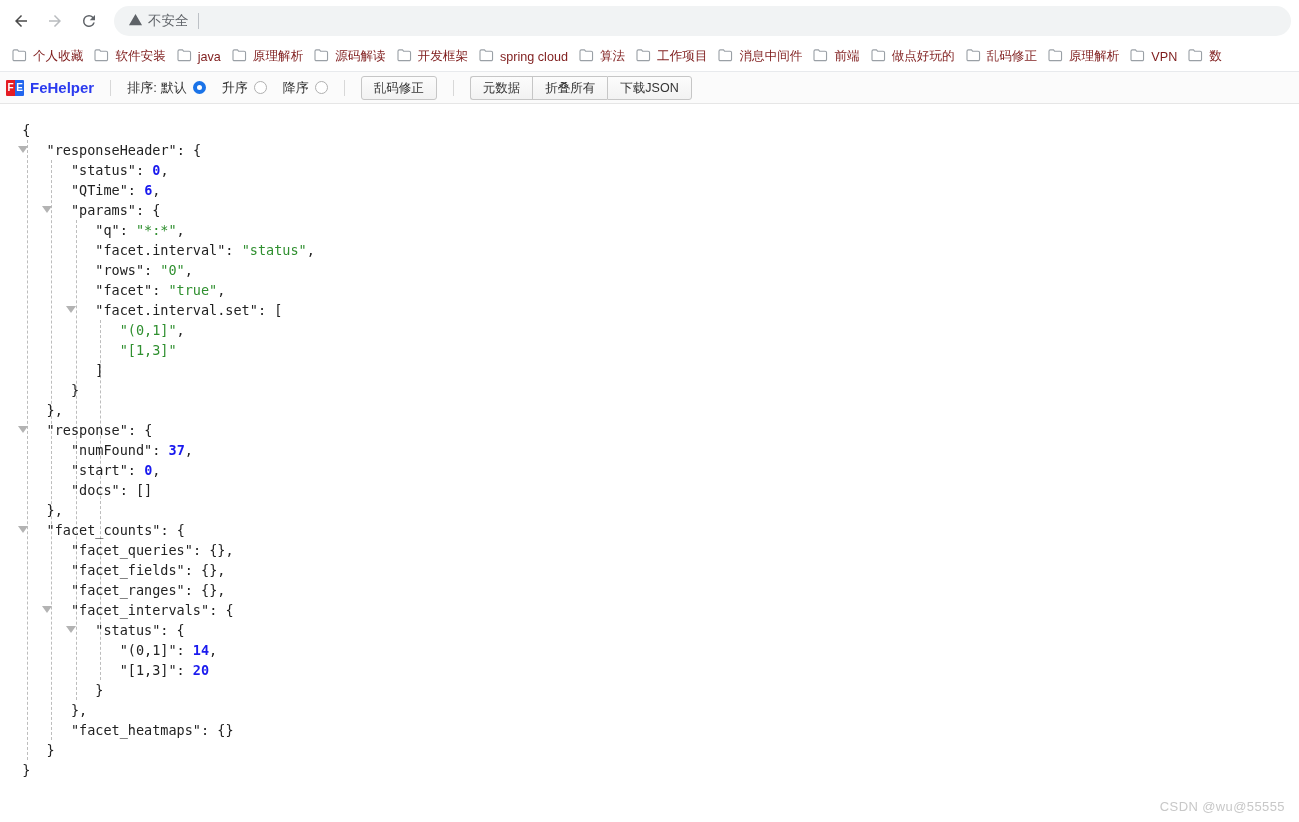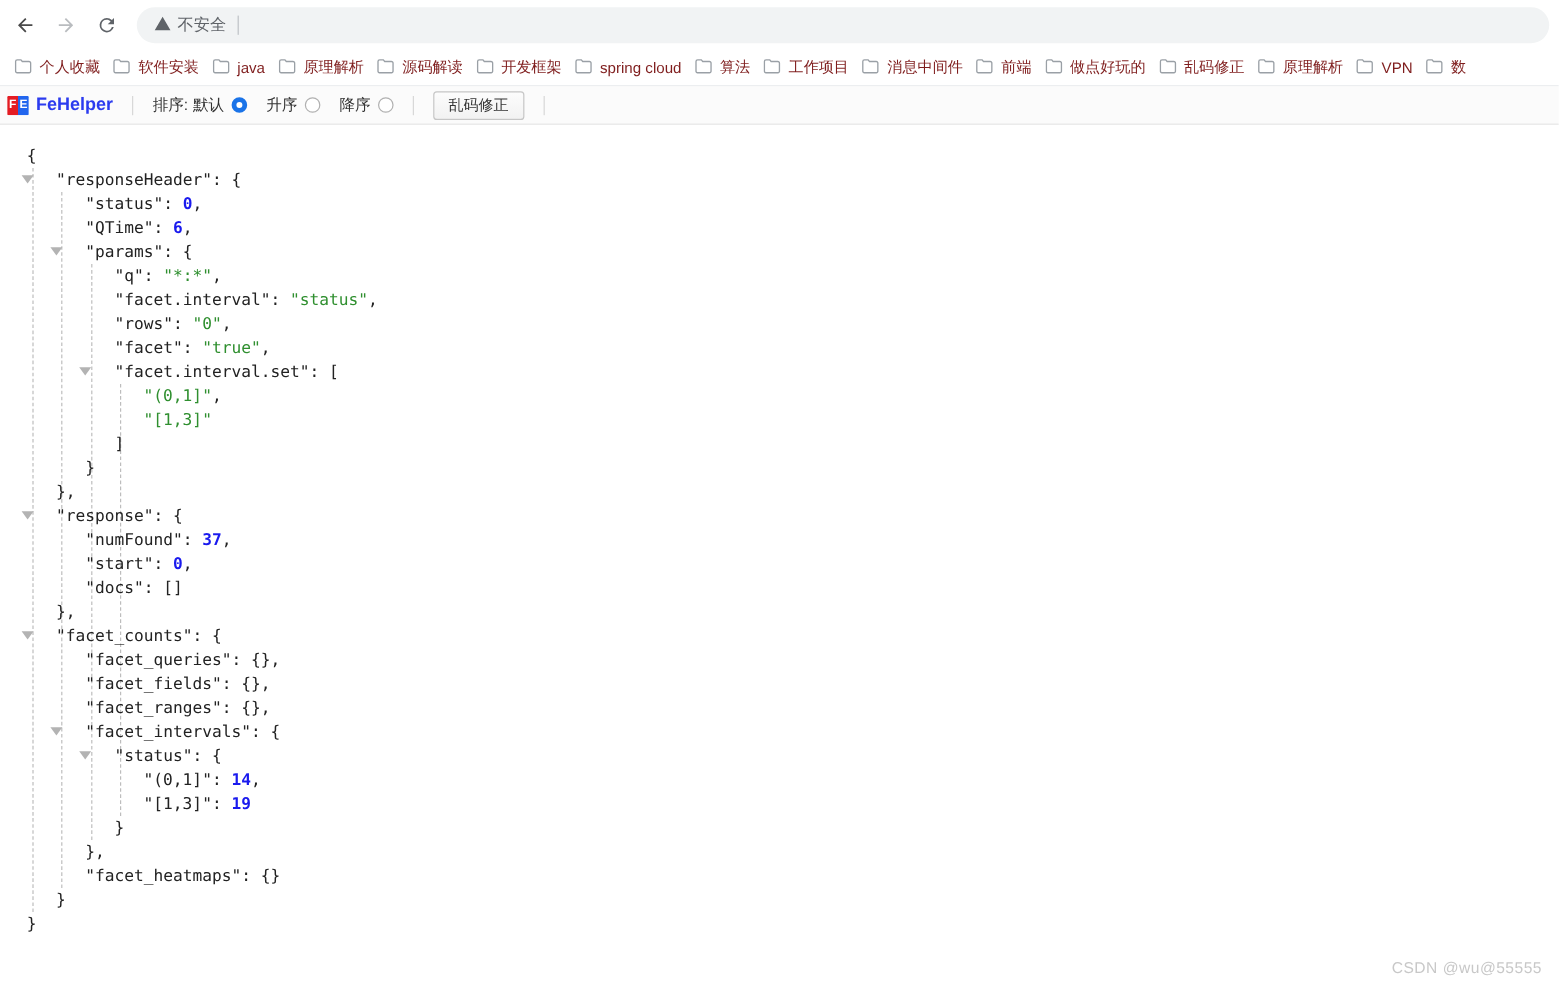--- a/index.html
+++ b/index.html
@@ -415,20 +415,25 @@
       <span class="radio-dot"></span>
     </label>
   </div>
 
   <div class="fe-sep"></div>
 
   <button class="fe-btn">乱码修正</button>
 
   <div class="fe-sep"></div>
 
+  <div class="fe-btn-group">
+    <button class="fe-btn">元数据</button>
+    <button class="fe-btn">折叠所有</button>
+    <button class="fe-btn">下载JSON</button>
+  </div>
 </div>
 
 <div class="json-view" id="json-view">
     <div class="guide" style="left: 27.112px; top: 36px; height: 620px;"></div>
     <div class="guide" style="left: 51.472px; top: 56px; height: 580px;"></div>
     <div class="guide" style="left: 75.832px; top: 116px; height: 480px;"></div>
     <div class="guide" style="left: 100.192px; top: 216px; height: 360px;"></div>
     <div class="jrow"><span class="content" style="padding-left: 16.24px;"><span class="p">{</span></span></div>
     <div class="jrow"><span class="tri" style="left: 11.774px;"></span><span class="content" style="padding-left: 40.6px;"><span class="k">"responseHeader"</span><span class="p">: {</span></span></div>
     <div class="jrow"><span class="content" style="padding-left: 64.96px;"><span class="k">"status"</span><span class="p">: </span><span class="n">0</span><span class="p">,</span></span></div>
@@ -449,21 +454,21 @@
     <div class="jrow"><span class="content" style="padding-left: 64.96px;"><span class="k">"start"</span><span class="p">: </span><span class="n">0</span><span class="p">,</span></span></div>
     <div class="jrow"><span class="content" style="padding-left: 64.96px;"><span class="k">"docs"</span><span class="p">: []</span></span></div>
     <div class="jrow"><span class="content" style="padding-left: 40.6px;"><span class="p">},</span></span></div>
     <div class="jrow"><span class="tri" style="left: 11.774px;"></span><span class="content" style="padding-left: 40.6px;"><span class="k">"facet_counts"</span><span class="p">: {</span></span></div>
     <div class="jrow"><span class="content" style="padding-left: 64.96px;"><span class="k">"facet_queries"</span><span class="p">: {},</span></span></div>
     <div class="jrow"><span class="content" style="padding-left: 64.96px;"><span class="k">"facet_fields"</span><span class="p">: {},</span></span></div>
     <div class="jrow"><span class="content" style="padding-left: 64.96px;"><span class="k">"facet_ranges"</span><span class="p">: {},</span></span></div>
     <div class="jrow"><span class="tri" style="left: 36.134px;"></span><span class="content" style="padding-left: 64.96px;"><span class="k">"facet_intervals"</span><span class="p">: {</span></span></div>
     <div class="jrow"><span class="tri" style="left: 60.494px;"></span><span class="content" style="padding-left: 89.32px;"><span class="k">"status"</span><span class="p">: {</span></span></div>
     <div class="jrow"><span class="content" style="padding-left: 113.68px;"><span class="k">"(0,1]"</span><span class="p">: </span><span class="n">14</span><span class="p">,</span></span></div>
-    <div class="jrow"><span class="content" style="padding-left: 113.68px;"><span class="k">"[1,3]"</span><span class="p">: </span><span class="n">19</span></span></div>
+    <div class="jrow"><span class="content" style="padding-left: 113.68px;"><span class="k">"[1,3]"</span><span class="p">: </span><span class="n">20</span></span></div>
     <div class="jrow"><span class="content" style="padding-left: 89.32px;"><span class="p">}</span></span></div>
     <div class="jrow"><span class="content" style="padding-left: 64.96px;"><span class="p">},</span></span></div>
     <div class="jrow"><span class="content" style="padding-left: 64.96px;"><span class="k">"facet_heatmaps"</span><span class="p">: {}</span></span></div>
     <div class="jrow"><span class="content" style="padding-left: 40.6px;"><span class="p">}</span></span></div>
     <div class="jrow"><span class="content" style="padding-left: 16.24px;"><span class="p">}</span></span></div>
   </div>
 
 <div class="watermark">CSDN @wu@55555</div>
 
 </body></html>

